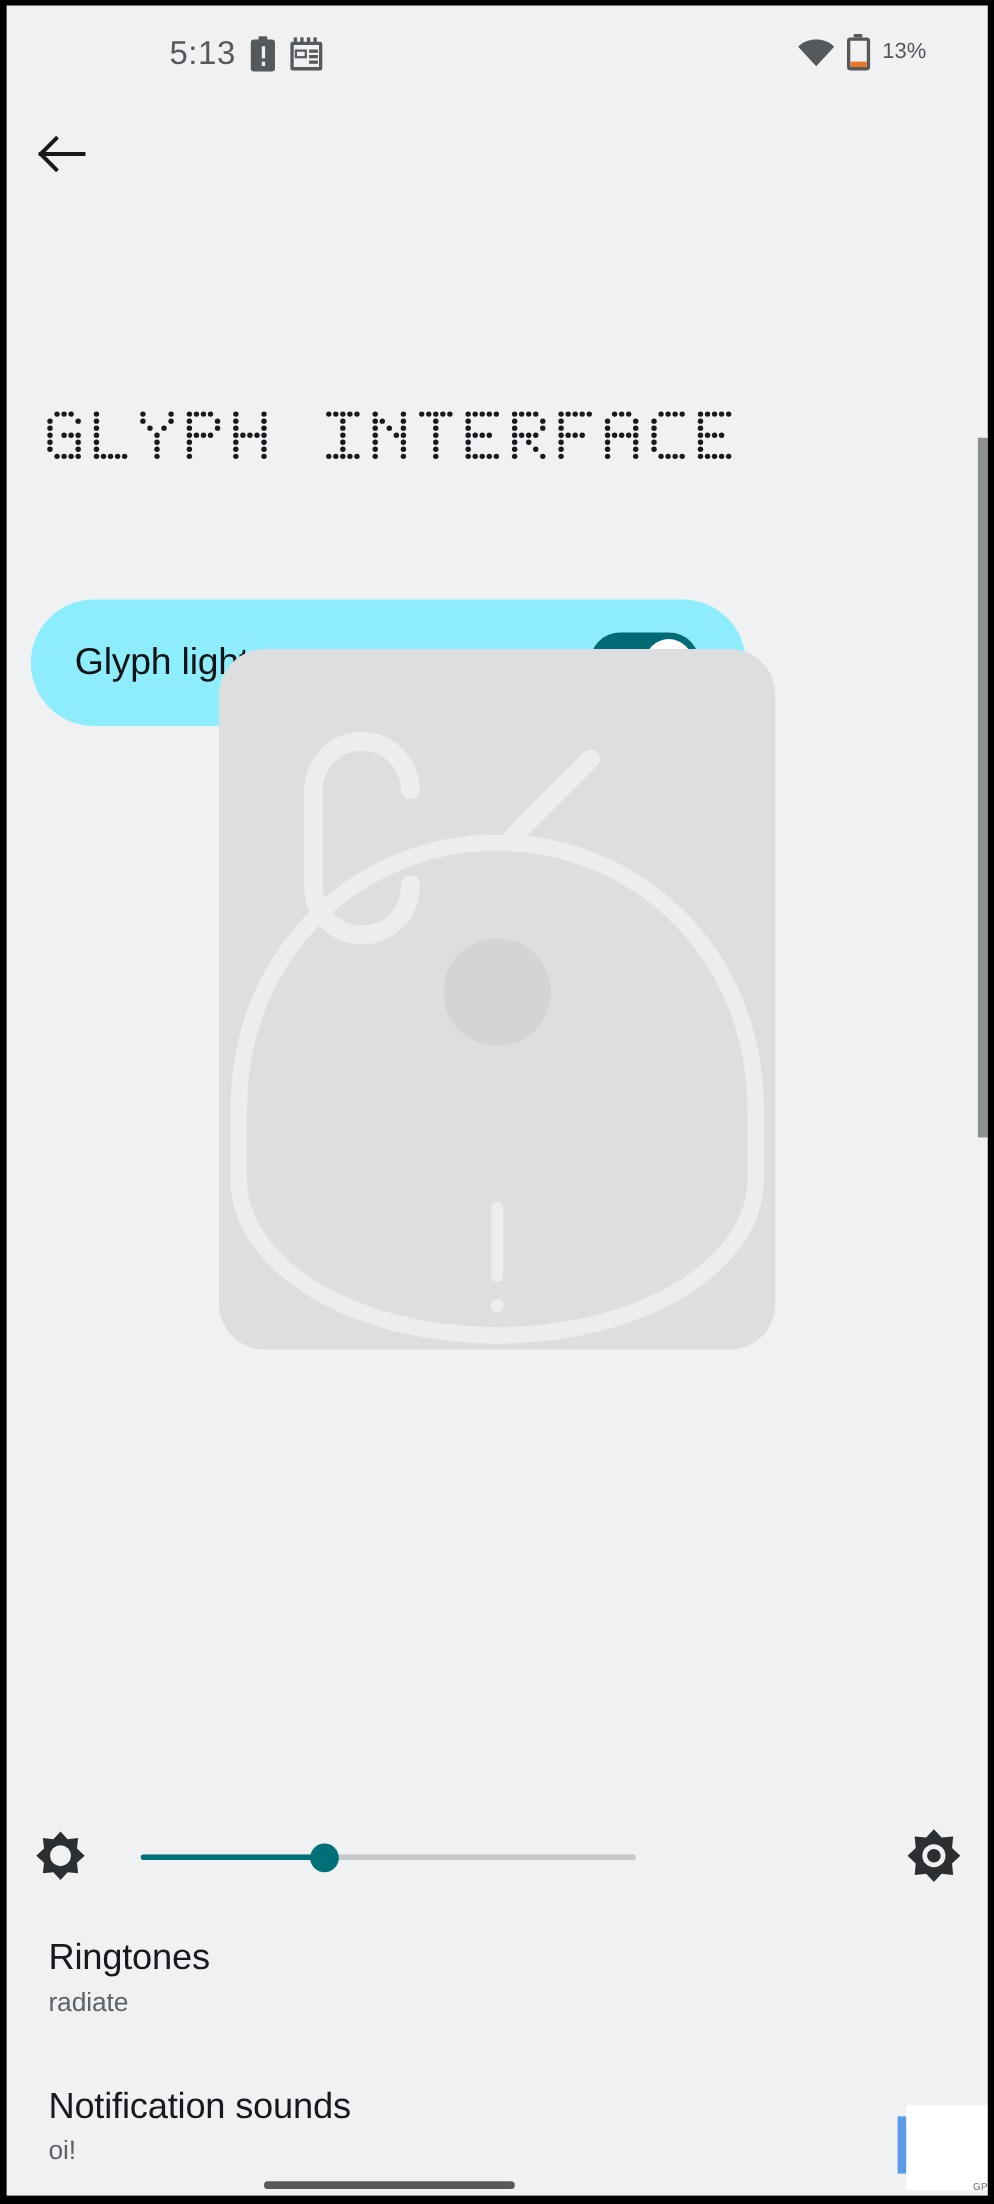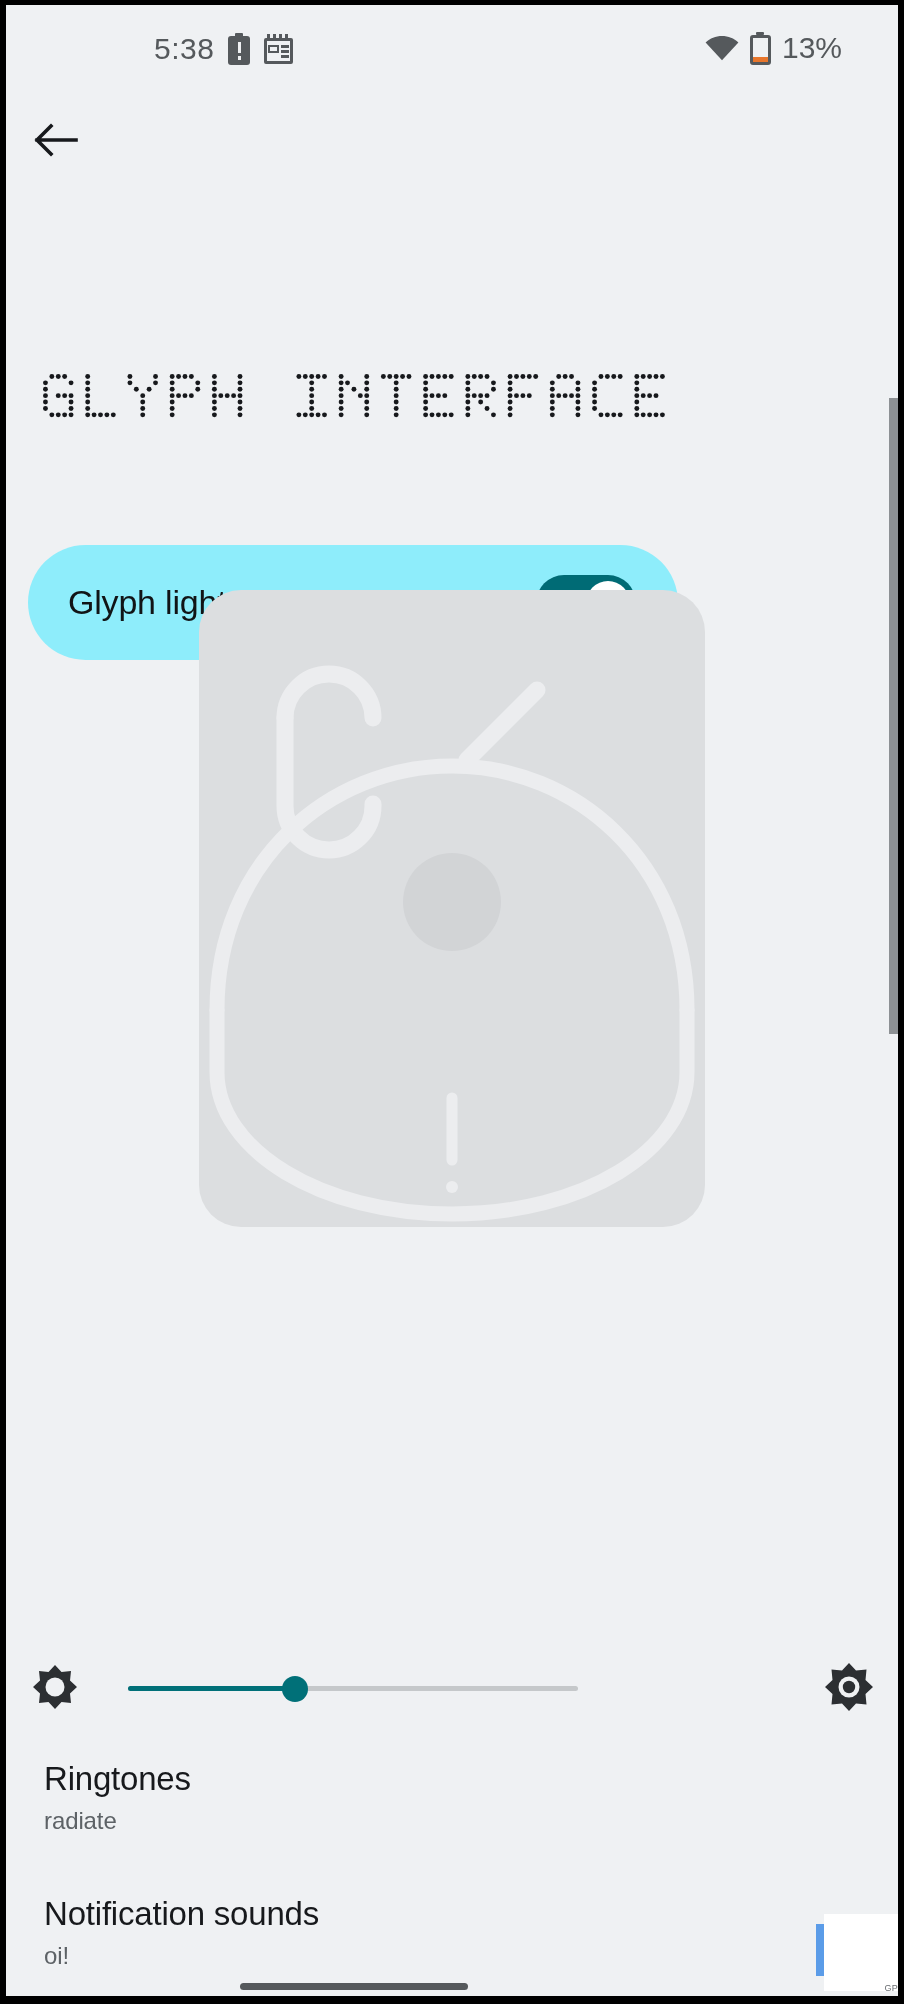--- a/index.html
+++ b/index.html
@@ -30,21 +30,21 @@
     display:flex; align-items:center; gap:14px;
   }
   .sb-clock {
     font-size:30px; color:#55595c; letter-spacing:0.5px;
     font-family:"Liberation Sans", sans-serif;
   }
   .sb-right {
     position:absolute; right:62px; top:31px;
     display:flex; align-items:center; gap:11px;
   }
-  .sb-batt-pct { font-size:30px; color:#55595c; }
+  .sb-batt-pct { font-size:20px; color:#55595c; }
 
   
   .icon-batt-alert { position:relative; width:22px; height:32px; }
   .icon-batt-alert .cap {
     position:absolute; left:7px; top:0; width:8px; height:4px;
     background:#55595c; border-radius:1px 1px 0 0;
   }
   .icon-batt-alert .body {
     position:absolute; left:0; top:3px; width:22px; height:29px;
     background:#55595c; border-radius:3px;
@@ -201,21 +201,21 @@
     letter-spacing:0.2px;
   }
 </style>
 </head>
 <body>
 
 <div id="screen">
 
   <div id="statusbar">
     <div class="sb-left">
-      <span class="sb-clock">5:38</span>
+      <span class="sb-clock">5:13</span>
 
       <span class="icon-batt-alert">
         <span class="cap"></span>
         <span class="body"></span>
         <span class="bang-stem"></span>
         <span class="bang-dot"></span>
       </span>
 
       <span class="icon-calendar">
         <span class="tooth" style="left:3px;"></span>

